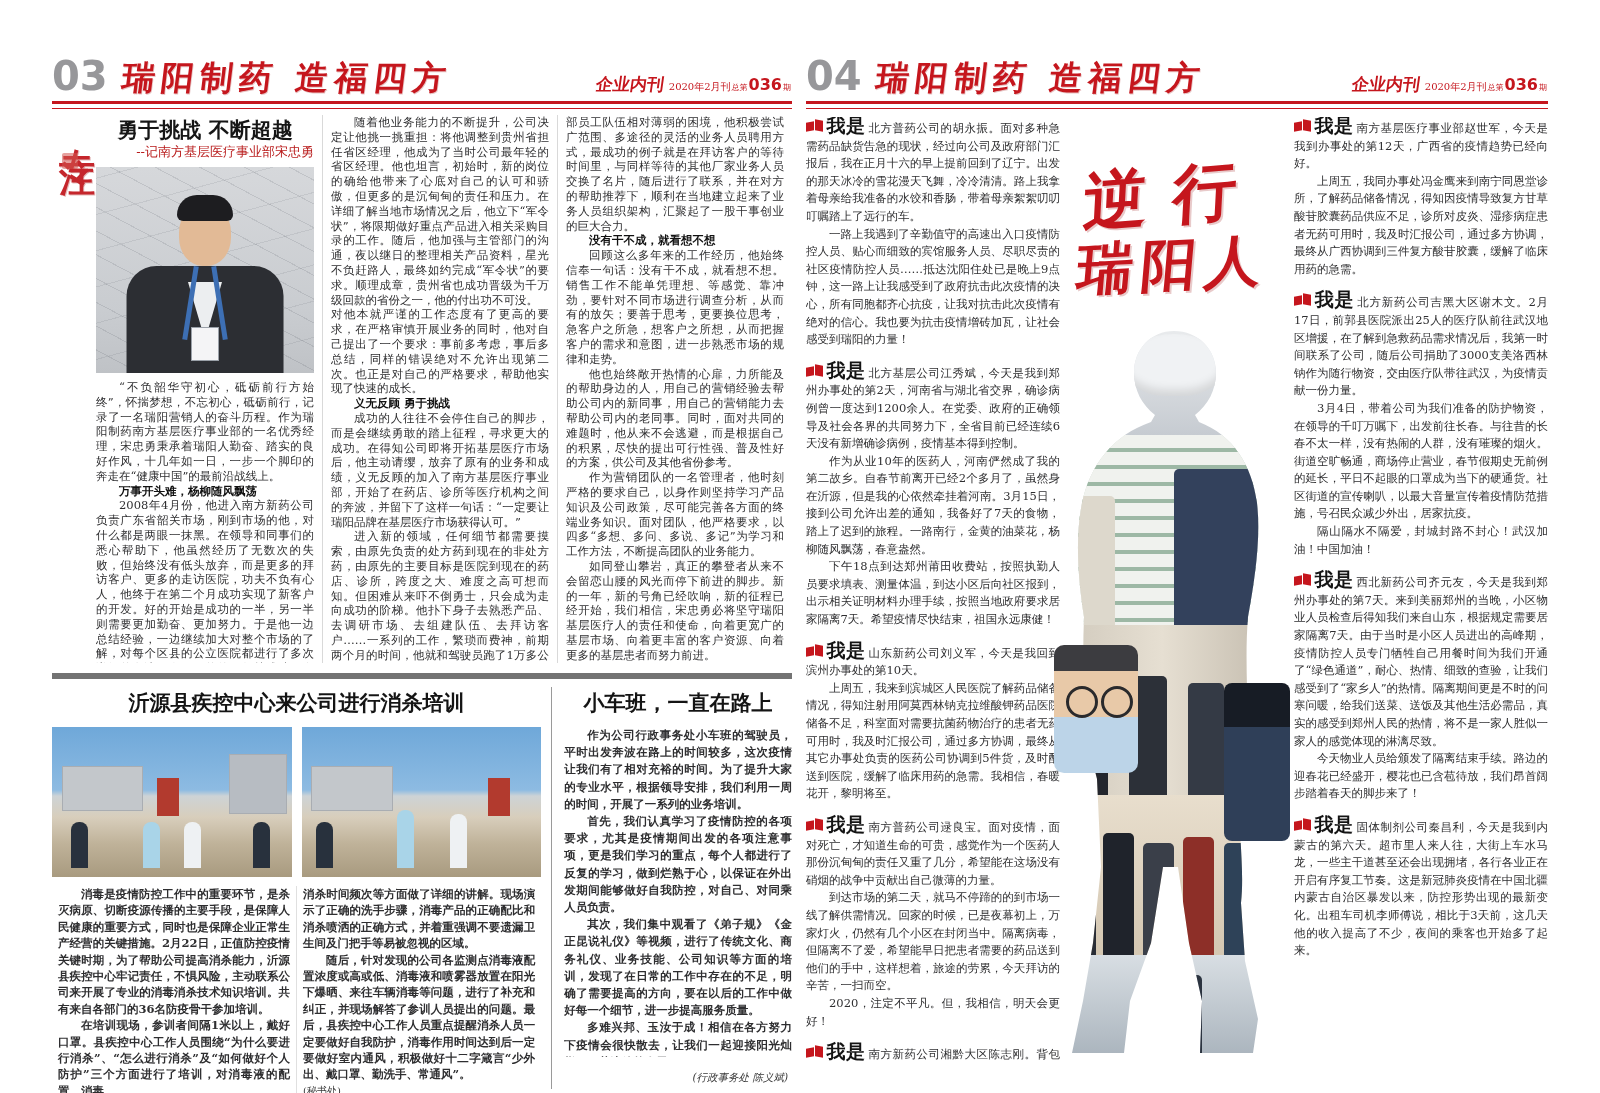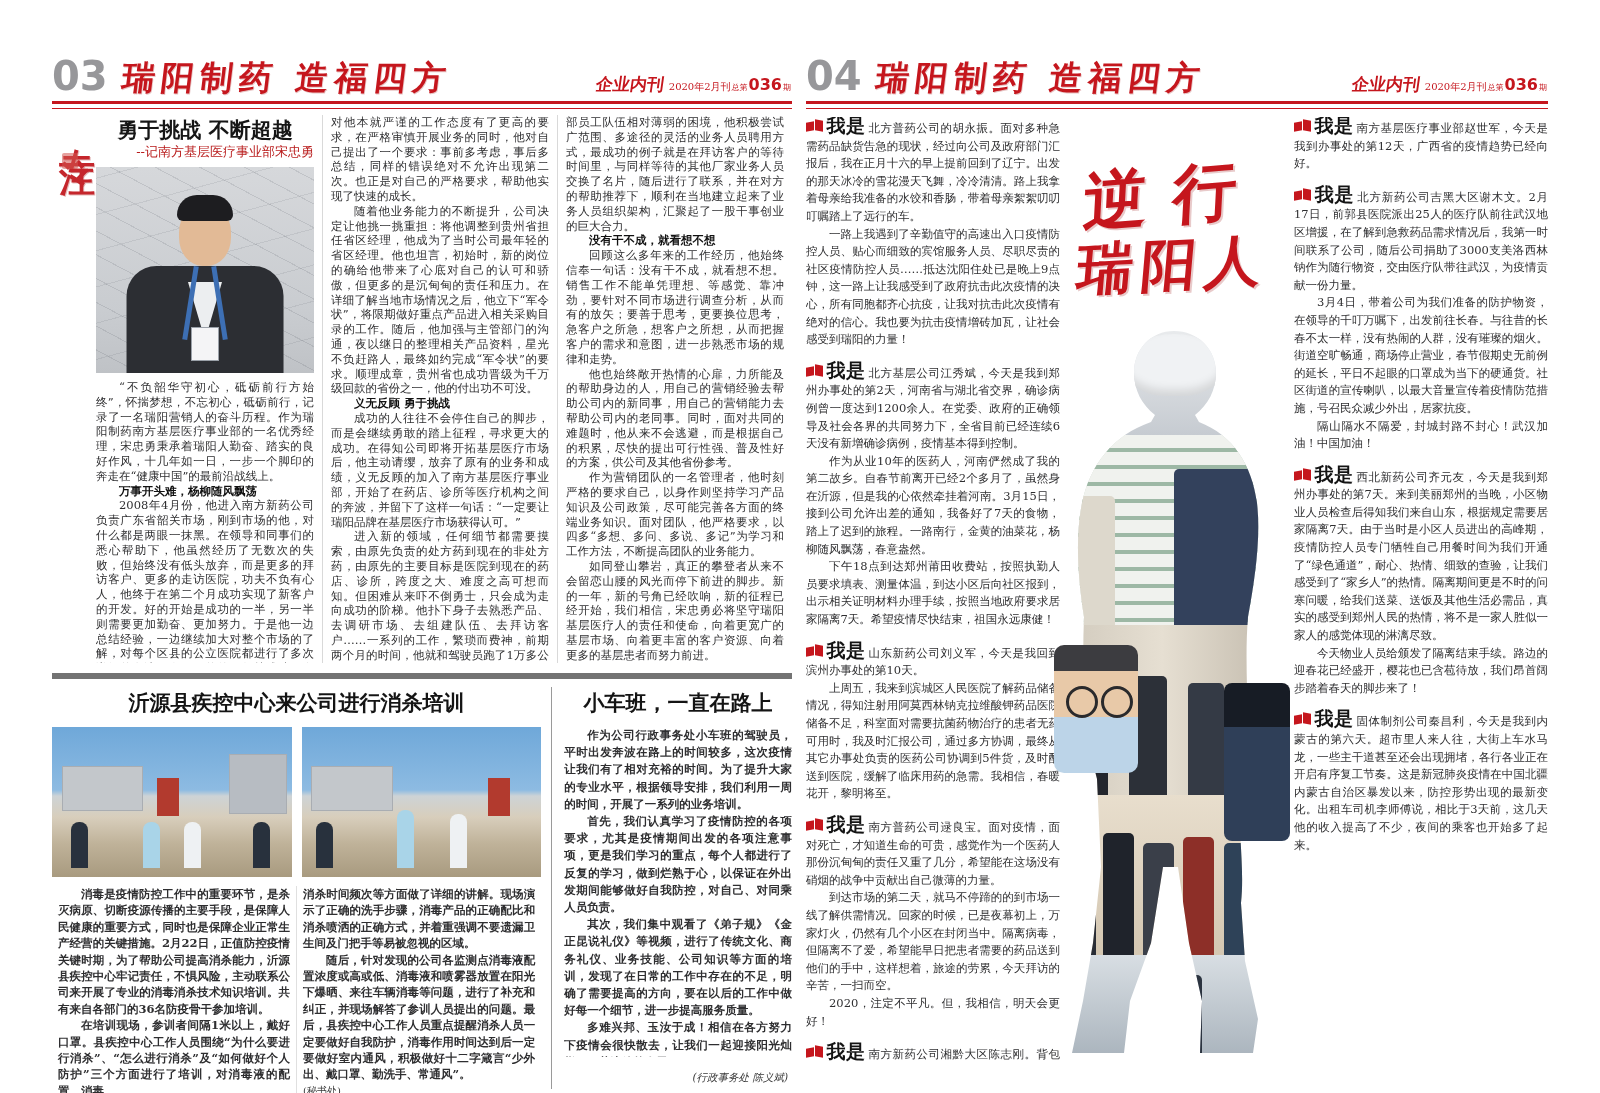--- a/index.html
+++ b/index.html
@@ -187,22 +187,22 @@
 
         <p class="fitem t-p">“不负韶华守初心，砥砺前行方始终”，怀揣梦想，不忘初心，砥砺前行，记录了一名瑞阳营销人的奋斗历程。作为瑞阳制药南方基层医疗事业部的一名优秀经理，宋忠勇秉承着瑞阳人勤奋、踏实的良好作风，十几年如一日，一步一个脚印的奔走在“健康中国”的最前沿战线上。</p>
             <p class="fitem t-h">万事开头难，杨柳随风飘荡</p>
             <p class="fitem t-p">2008年4月份，他进入南方新药公司负责广东省韶关市场，刚到市场的他，对什么都是两眼一抹黑。在领导和同事们的悉心帮助下，他虽然经历了无数次的失败，但始终没有低头放弃，而是更多的拜访客户、更多的走访医院，功夫不负有心人，他终于在第二个月成功实现了新客户的开发。好的开始是成功的一半，另一半则需要更加勤奋、更加努力。于是他一边总结经验，一边继续加大对整个市场的了解，对每个区县的公立医院都进行了多次详细的拜访，在工作的第一年就成功开发了多位新客户，其中有位客户从合作1个产品开始，最终发展成为了有9个产品深度合作的商业伙伴。无需赘言，他的销售业绩也是成倍提升，成为了南方新药公司一颗冉冉升起的小明星。</p>
           </div>
       </div>
 
       <div class="fcol">
         <div>
 
-        <p class="fitem t-cont">对他本就严谨的工作态度有了更高的要求，在严格审慎开展业务的同时，他对自己提出了一个要求：事前多考虑，事后多总结，同样的错误绝对不允许出现第二次。也正是对自己的严格要求，帮助他实现了快速的成长。</p>
-            <p class="fitem t-p">随着他业务能力的不断提升，公司决定让他挑一挑重担：将他调整到贵州省担任省区经理，他成为了当时公司最年轻的省区经理。他也坦言，初始时，新的岗位的确给他带来了心底对自己的认可和骄傲，但更多的是沉甸甸的责任和压力。在详细了解当地市场情况之后，他立下“军令状”，将限期做好重点产品进入相关采购目录的工作。随后，他加强与主管部门的沟通，夜以继日的整理相关产品资料，星光不负赶路人，最终如约完成“军令状”的要求。顺理成章，贵州省也成功晋级为千万级回款的省份之一，他的付出功不可没。</p>
+        <p class="fitem t-p">随着他业务能力的不断提升，公司决定让他挑一挑重担：将他调整到贵州省担任省区经理，他成为了当时公司最年轻的省区经理。他也坦言，初始时，新的岗位的确给他带来了心底对自己的认可和骄傲，但更多的是沉甸甸的责任和压力。在详细了解当地市场情况之后，他立下“军令状”，将限期做好重点产品进入相关采购目录的工作。随后，他加强与主管部门的沟通，夜以继日的整理相关产品资料，星光不负赶路人，最终如约完成“军令状”的要求。顺理成章，贵州省也成功晋级为千万级回款的省份之一，他的付出功不可没。</p>
+            <p class="fitem t-cont">对他本就严谨的工作态度有了更高的要求，在严格审慎开展业务的同时，他对自己提出了一个要求：事前多考虑，事后多总结，同样的错误绝对不允许出现第二次。也正是对自己的严格要求，帮助他实现了快速的成长。</p>
             <p class="fitem t-h">义无反顾 勇于挑战</p>
             <p class="fitem t-p">成功的人往往不会停住自己的脚步，而是会继续勇敢的踏上征程，寻求更大的成功。在得知公司即将开拓基层医疗市场后，他主动请缨，放弃了原有的业务和成绩，义无反顾的加入了南方基层医疗事业部，开始了在药店、诊所等医疗机构之间的奔波，并留下了这样一句话：“一定要让瑞阳品牌在基层医疗市场获得认可。”</p>
             <p class="fitem t-p">进入新的领域，任何细节都需要摸索，由原先负责的处方药到现在的非处方药，由原先的主要目标是医院到现在的药店、诊所，跨度之大、难度之高可想而知。但困难从来吓不倒勇士，只会成为走向成功的阶梯。他扑下身子去熟悉产品、去调研市场、去组建队伍、去拜访客户……一系列的工作，繁琐而费神，前期两个月的时间，他就和驾驶员跑了1万多公里的路程。不断的努力，带来了不断的超越，最终，业务顺利实现零的突破，更实现了一年时间新市场销售回款突破两百万的业绩。</p>
           </div>
       </div>
 
       <div class="fcol">
         <div>
 
         <p class="fitem t-cont">部员工队伍相对薄弱的困境，他积极尝试广范围、多途径的灵活的业务人员聘用方式，最成功的例子就是在拜访客户的等待时间里，与同样等待的其他厂家业务人员交换了名片，随后进行了联系，并在对方的帮助推荐下，顺利在当地建立起来了业务人员组织架构，汇聚起了一股干事创业的巨大合力。</p>
@@ -353,20 +353,21 @@
           </div>
         <div class="pop-r"></div>
       </div>
 
       <div class="pcol-r">
         <div class="entries">
 
         <div class="entry">
               <p class="efirst"><span class="flag-icon"></span><span class="elead">我是</span><span class="eintro">南方基层医疗事业部赵世军，今天是我到办事处的第12天，广西省的疫情趋势已经向好。</span></p>
               <div class="erest">
+                <p class="para">上周五，我同办事处冯金鹰来到南宁同恩堂诊所，了解药品储备情况，得知因疫情导致复方甘草酸苷胶囊药品供应不足，诊所对皮炎、湿疹病症患者无药可用时，我及时汇报公司，通过多方协调，最终从广西协调到三件复方酸苷胶囊，缓解了临床用药的急需。</p>
               </div>
             </div>
             <div class="entry">
               <p class="efirst"><span class="flag-icon"></span><span class="elead">我是</span><span class="eintro">北方新药公司吉黑大区谢木文。2月17日，前郭县医院派出25人的医疗队前往武汉地区增援，在了解到急救药品需求情况后，我第一时间联系了公司，随后公司捐助了3000支美洛西林钠作为随行物资，交由医疗队带往武汉，为疫情贡献一份力量。</span></p>
               <div class="erest">
                 <p class="para">3月4日，带着公司为我们准备的防护物资，在领导的千叮万嘱下，出发前往长春。与往昔的长春不太一样，没有热闹的人群，没有璀璨的烟火。街道空旷畅通，商场停止营业，春节假期史无前例的延长，平日不起眼的口罩成为当下的硬通货。社区街道的宣传喇叭，以最大音量宣传着疫情防范措施，号召民众减少外出，居家抗疫。</p>
                 <p class="para">隔山隔水不隔爱，封城封路不封心！武汉加油！中国加油！</p>
               </div>
             </div>
             <div class="entry">

